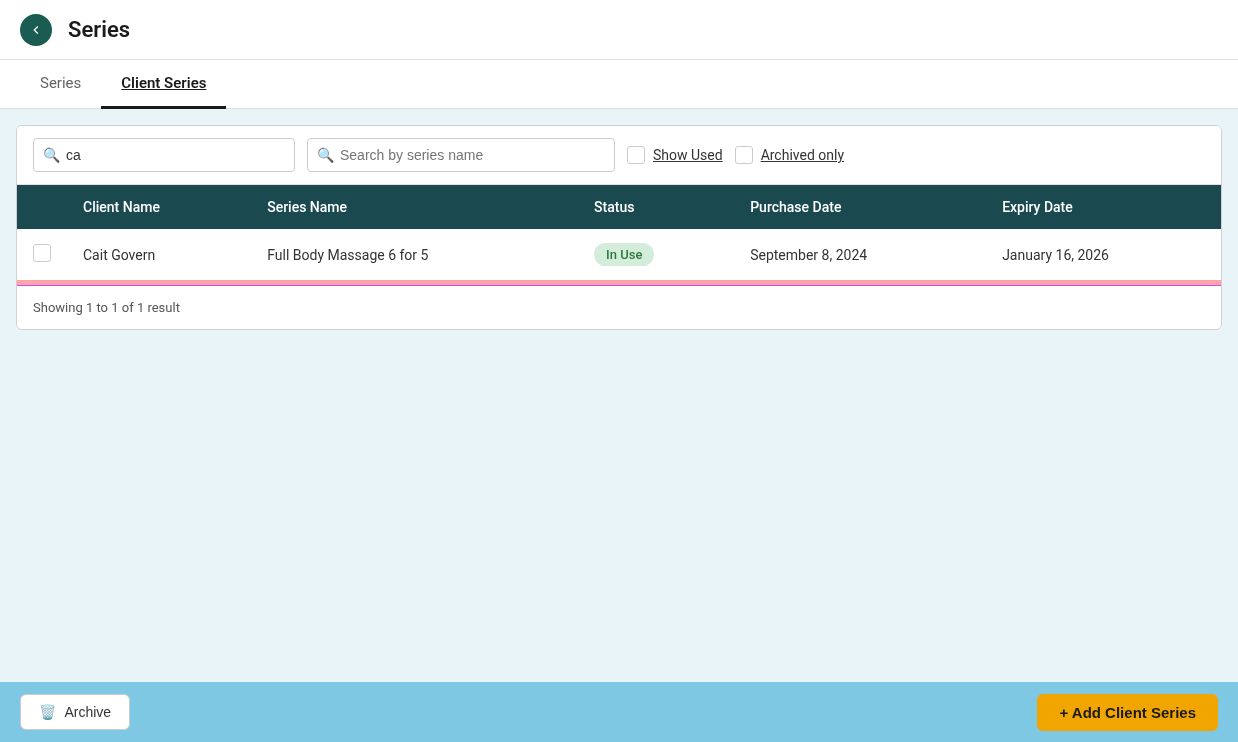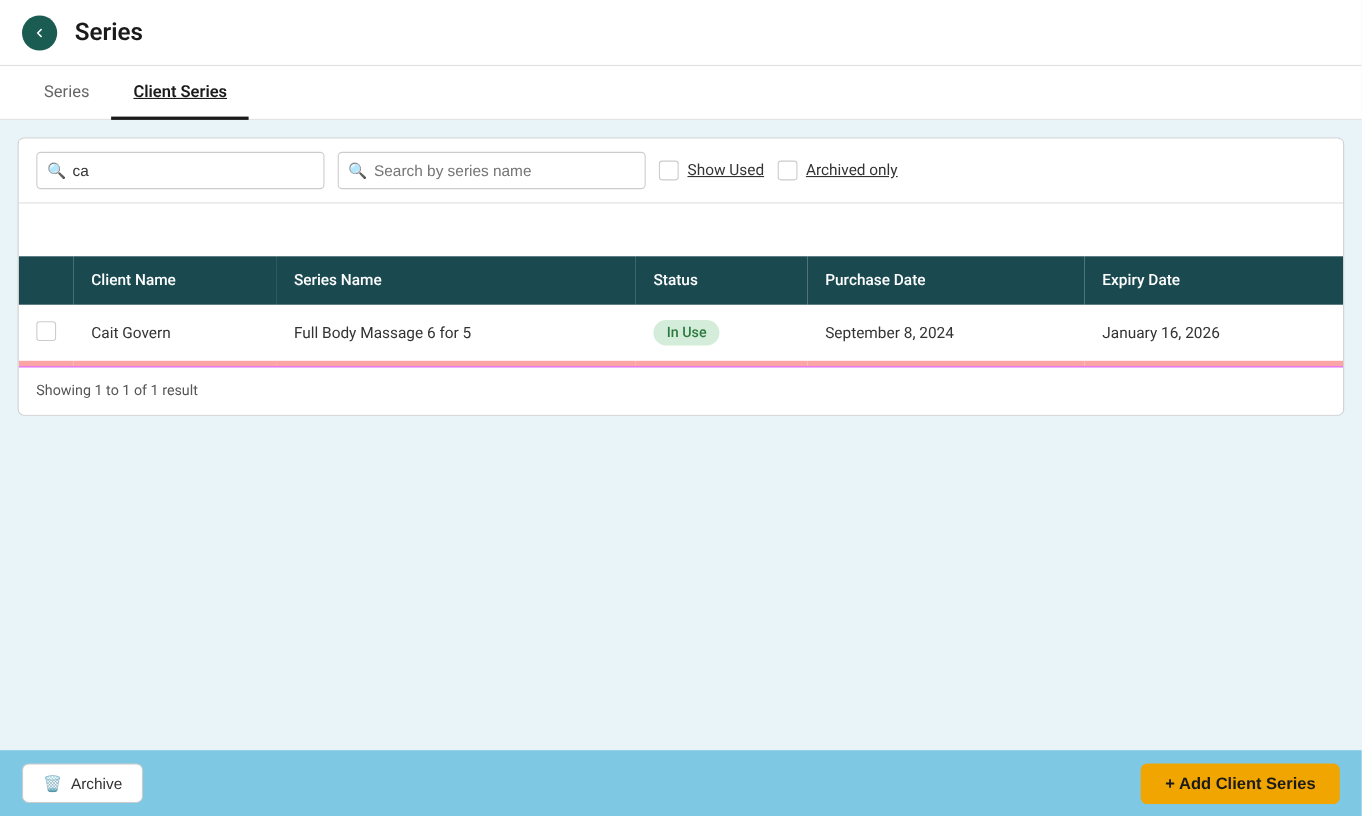--- a/index.html
+++ b/index.html
@@ -124,21 +124,21 @@
       width: 262px;
     }
 
     .search-input-series {
       border: 1px solid #ccc;
       border-radius: 4px;
       padding: 8px 12px 8px 32px;
       font-size: 14px;
       color: #999;
       outline: none;
-      width: 280px;
+      width: 308px;
     }
 
     .checkbox-label {
       display: flex;
       align-items: center;
       gap: 8px;
       font-size: 14px;
       color: #333;
       cursor: pointer;
       white-space: nowrap;
@@ -154,21 +154,20 @@
       -webkit-appearance: none;
       background: white;
       border-radius: 3px;
       flex-shrink: 0;
     }
 
     
     .data-table {
       width: 100%;
       border-collapse: collapse;
-      margin-top: 48px;
     }
 
     .data-table thead {
       background: #1a4a50;
     }
 
     .data-table thead th {
       padding: 14px 16px;
       text-align: left;
       color: #ffffff;

